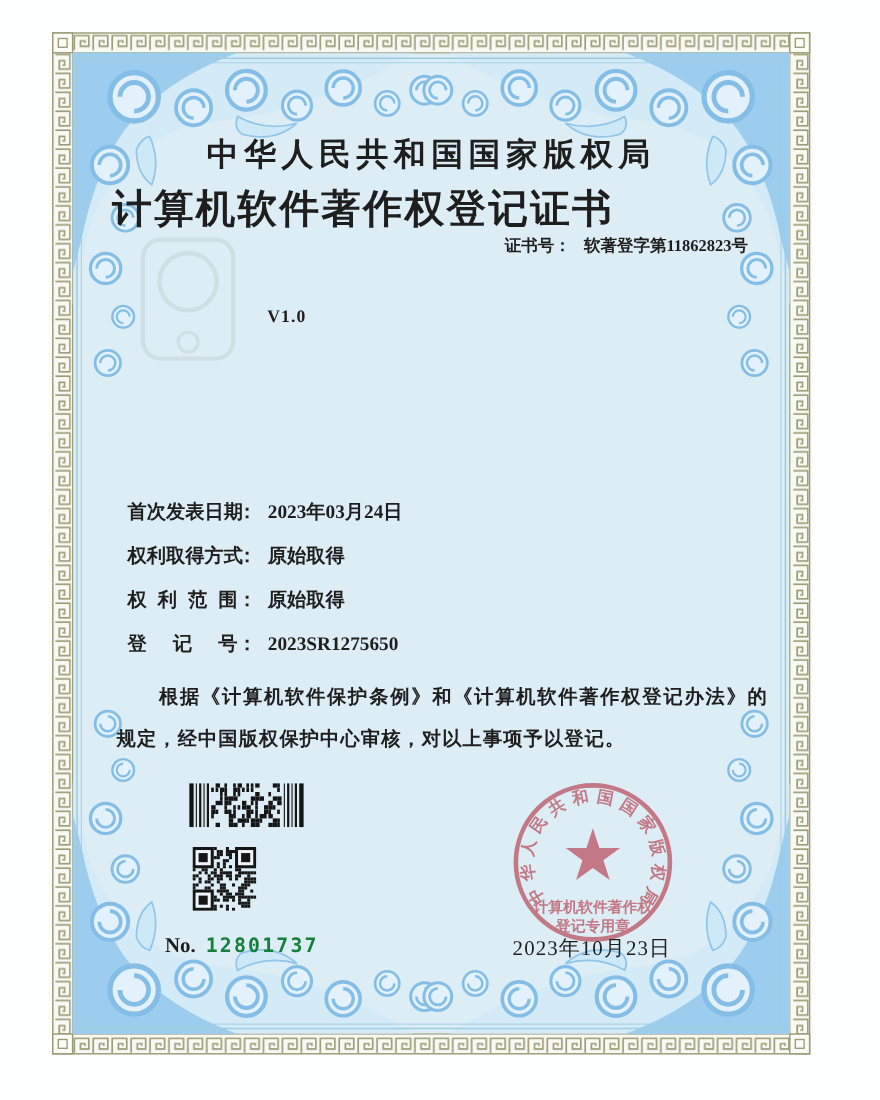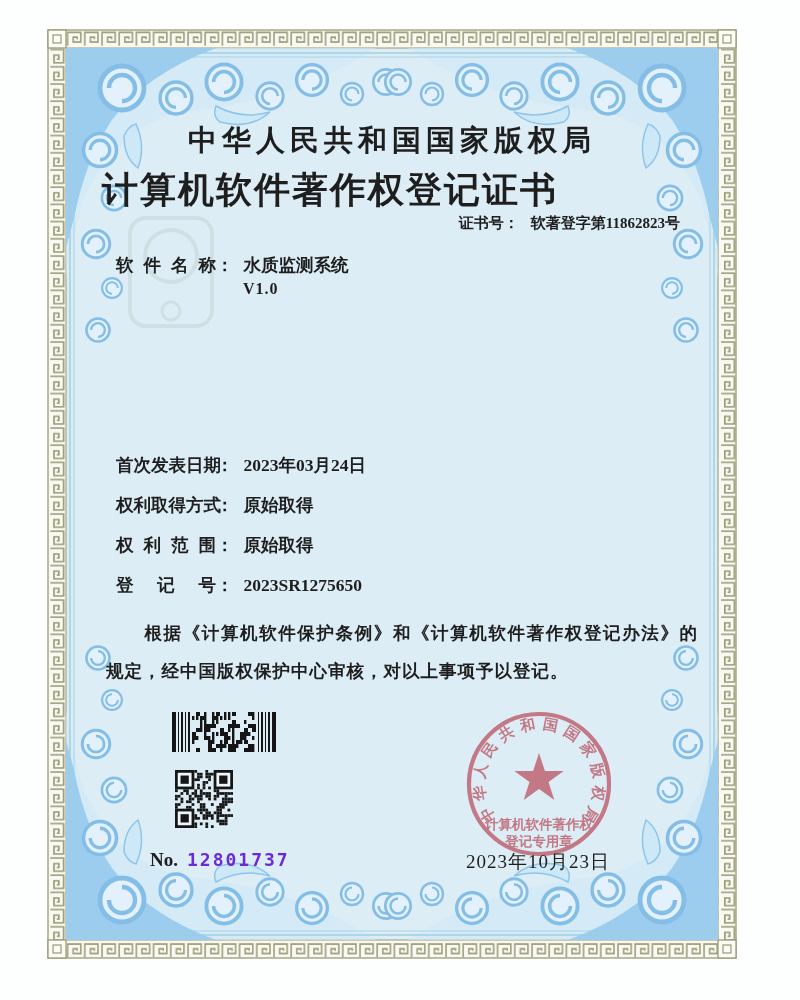--- a/index.html
+++ b/index.html
@@ -27,21 +27,21 @@
   .fversion{left:243px;top:280px;font-size:16px;font-weight:700;letter-spacing:1px}
   .statement{
     left:104px;top:612px;width:592px;margin:2px;
     font-size:17.5px;font-weight:700;line-height:38px;letter-spacing:1px;
     text-indent:2.2em;text-align:justify;
   }
   .barcode{left:172px;top:712px}
   .qr{left:175px;top:770px}
   .no-line{left:150px;top:849px;font-size:19px;font-weight:700;white-space:nowrap}
   .no-red{
-    color:#6d28d9;font-size:18px;letter-spacing:2px;margin-left:9px;
+    color:#15803d;font-size:18px;letter-spacing:2px;margin-left:9px;
     font-family:"DejaVu Sans Mono",monospace;font-weight:700;
   }
   .seal{left:439px;top:683px;mix-blend-mode:multiply}
   .date{left:466px;top:849px;font-size:19px;font-weight:400;letter-spacing:1px;white-space:nowrap}
 </style>
 </head>
 <body>
 
 <div class="page">
 
@@ -118,23 +118,20 @@
       <circle cx="171" cy="311" r="9" stroke-width="3"></circle>
     </g>
   </svg>
 
   <div class="abs authority">中华人民共和国国家版权局</div>
   <div class="abs cert-title">计算机软件著作权登记证书</div>
   <div class="abs cert-no">
     <span class="lbl">证书号：</span><span>软著登字第11862823号</span>
   </div>
 
-  <div class="abs field" style="top:252px">
-    <span class="flabel">软件名称</span><span class="fcolon">：</span><span class="fvalue">水质监测系统</span>
-  </div>
   <div class="abs fversion">V1.0</div>
 
 
 
   <div class="abs field" style="top:452px">
     <span class="flabel">首次发表日期</span><span class="fcolon">：</span><span class="fvalue">2023年03月24日</span>
   </div>
 
   <div class="abs field" style="top:492px">
     <span class="flabel">权利取得方式</span><span class="fcolon">：</span><span class="fvalue">原始取得</span>

